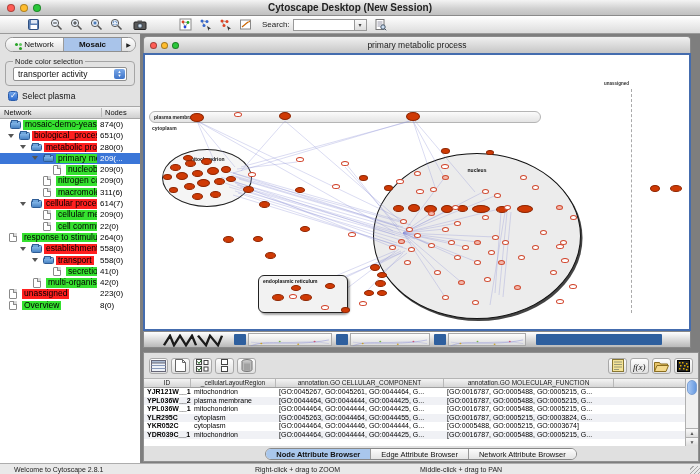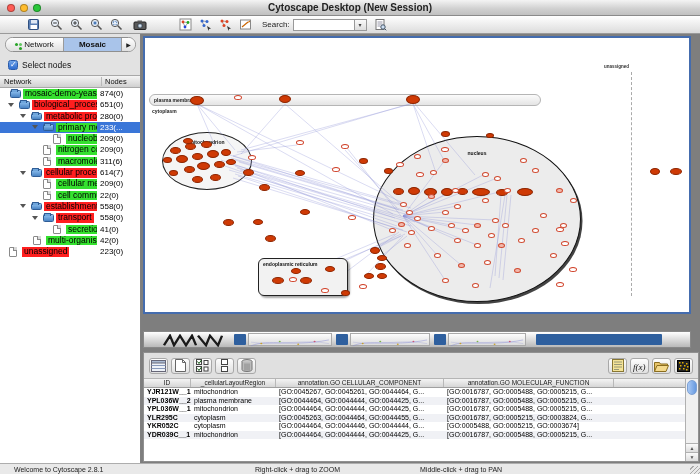--- a/index.html
+++ b/index.html
@@ -286,23 +286,30 @@
           <span class="seg-tab">
             <span class="net-mini"></span>
             <span>Network</span>
           </span>
           <span class="seg-tab sel">
             <span>Mosaic</span>
           </span>
           <span class="seg-arrow">▶</span>
         </div>
       </div>
+    <div class="groupbox">
+      <span class="legend">Node color selection</span>
+      <div class="combo">
+        <span>transporter activity</span>
+        <span class="stepper"></span>
+      </div>
+    </div>
     <div class="cbrow">
       <span class="cb"></span>
-      <span>Select nodes</span>
+      <span>Select plasma</span>
     </div>
     <div class="tree-header">
       <span class="th-net">Network</span>
       <span class="th-nodes">Nodes</span>
     </div>
     <div class="tree" id="tree">
         <div class="tree-row">
           <span class="ic-folder" style="left: 10px;"></span>
           <span class="tr-label bg-green" style="left: 23px; max-width: 74px;">mosaic-demo-yeast</span>
           <span class="tr-count">874(0)</span>
@@ -316,21 +323,21 @@
         <div class="tree-row">
           <span class="tr-arrow" style="left: 20px;"></span>
           <span class="ic-folder" style="left: 31px;"></span>
           <span class="tr-label bg-red" style="left: 44px; max-width: 53px;">metabolic process</span>
           <span class="tr-count">280(0)</span>
         </div>
         <div class="tree-row sel">
           <span class="tr-arrow" style="left: 32px;"></span>
           <span class="ic-folder" style="left: 43px;"></span>
           <span class="tr-label bg-green" style="left: 56px; max-width: 41px;">primary metabo</span>
-          <span class="tr-count">233(...</span>
+          <span class="tr-count">209(...</span>
         </div>
         <div class="tree-row">
           <span class="ic-doc" style="left: 53px;"></span>
           <span class="tr-label bg-green" style="left: 66px; max-width: 31px;">nucleobase-</span>
           <span class="tr-count">209(0)</span>
         </div>
         <div class="tree-row">
           <span class="ic-doc" style="left: 43px;"></span>
           <span class="tr-label bg-green" style="left: 56px; max-width: 41px;">nitrogen compo</span>
           <span class="tr-count">209(0)</span>
@@ -350,20 +357,25 @@
           <span class="ic-doc" style="left: 43px;"></span>
           <span class="tr-label bg-green" style="left: 56px; max-width: 41px;">cellular metabo</span>
           <span class="tr-count">209(0)</span>
         </div>
         <div class="tree-row">
           <span class="ic-doc" style="left: 43px;"></span>
           <span class="tr-label bg-green" style="left: 56px; max-width: 41px;">cell communicat</span>
           <span class="tr-count">22(0)</span>
         </div>
         <div class="tree-row">
+          <span class="ic-doc" style="left: 9px;"></span>
+          <span class="tr-label bg-green" style="left: 22px; max-width: 75px;">response to stimulu</span>
+          <span class="tr-count">264(0)</span>
+        </div>
+        <div class="tree-row">
           <span class="tr-arrow" style="left: 20px;"></span>
           <span class="ic-folder" style="left: 31px;"></span>
           <span class="tr-label bg-red" style="left: 44px; max-width: 53px;">establishment of lo</span>
           <span class="tr-count">558(0)</span>
         </div>
         <div class="tree-row">
           <span class="tr-arrow" style="left: 32px;"></span>
           <span class="ic-folder" style="left: 43px;"></span>
           <span class="tr-label bg-red" style="left: 56px; max-width: 41px;">transport</span>
           <span class="tr-count">558(0)</span>
@@ -376,25 +388,38 @@
         <div class="tree-row">
           <span class="ic-doc" style="left: 33px;"></span>
           <span class="tr-label bg-green" style="left: 46px; max-width: 51px;">multi-organism pro</span>
           <span class="tr-count">42(0)</span>
         </div>
         <div class="tree-row">
           <span class="ic-doc" style="left: 9px;"></span>
           <span class="tr-label bg-red" style="left: 22px; max-width: 75px;">unassigned</span>
           <span class="tr-count">223(0)</span>
         </div>
+        <div class="tree-row">
+          <span class="ic-doc" style="left: 9px;"></span>
+          <span class="tr-label bg-green" style="left: 22px; max-width: 75px;">Overview</span>
+          <span class="tr-count">8(0)</span>
+        </div>
       </div>
   </div>
 
   <div class="desktop">
     <div class="network-window">
+      <div class="nw-title">
+        <span class="nw-lights">
+          <span class="nw-light l-red"></span>
+          <span class="nw-light l-yel"></span>
+          <span class="nw-light l-grn"></span>
+        </span>
+        <span>primary metabolic process</span>
+      </div>
       <div class="canvas" id="canvas">
         <svg id="edge-svg" width="544" height="274">
             <line x1="88" y1="118" x2="256" y2="166"></line>
             <line x1="90" y1="122" x2="258" y2="172"></line>
             <line x1="86" y1="126" x2="260" y2="176"></line>
             <line x1="92" y1="130" x2="262" y2="180"></line>
             <line x1="84" y1="132" x2="264" y2="184"></line>
             <line x1="90" y1="136" x2="266" y2="188"></line>
             <line x1="80" y1="128" x2="252" y2="188"></line>
             <line x1="94" y1="124" x2="268" y2="176"></line>
@@ -726,20 +751,27 @@
               <span style="width: 168px;">[GO:0044464, GO:0044444, GO:0044425, G...</span>
               <span style="width: 170px;">[GO:0016787, GO:0005488, GO:0005215, G...</span>
             </div>
           </div>
         <div class="dp-scroll">
           <div class="dp-thumb"></div>
           <div class="dp-arr up">▲</div>
           <div class="dp-arr dn">▼</div>
         </div>
       </div>
+      <div class="dp-tabs">
+        <div class="dp-tabs-inner" id="dp-tabs-inner">
+            <span class="dp-tab sel">Node Attribute Browser</span>
+            <span class="dp-tab">Edge Attribute Browser</span>
+            <span class="dp-tab">Network Attribute Browser</span>
+          </div>
+      </div>
     </div>
   </div>
 </div>
 
 <div class="statusbar">
   <span class="st1">Welcome to Cytoscape 2.8.1</span>
   <span class="st2">Right-click + drag to ZOOM</span>
   <span class="st3">Middle-click + drag to PAN</span>
   <span class="grip"></span>
 </div>

